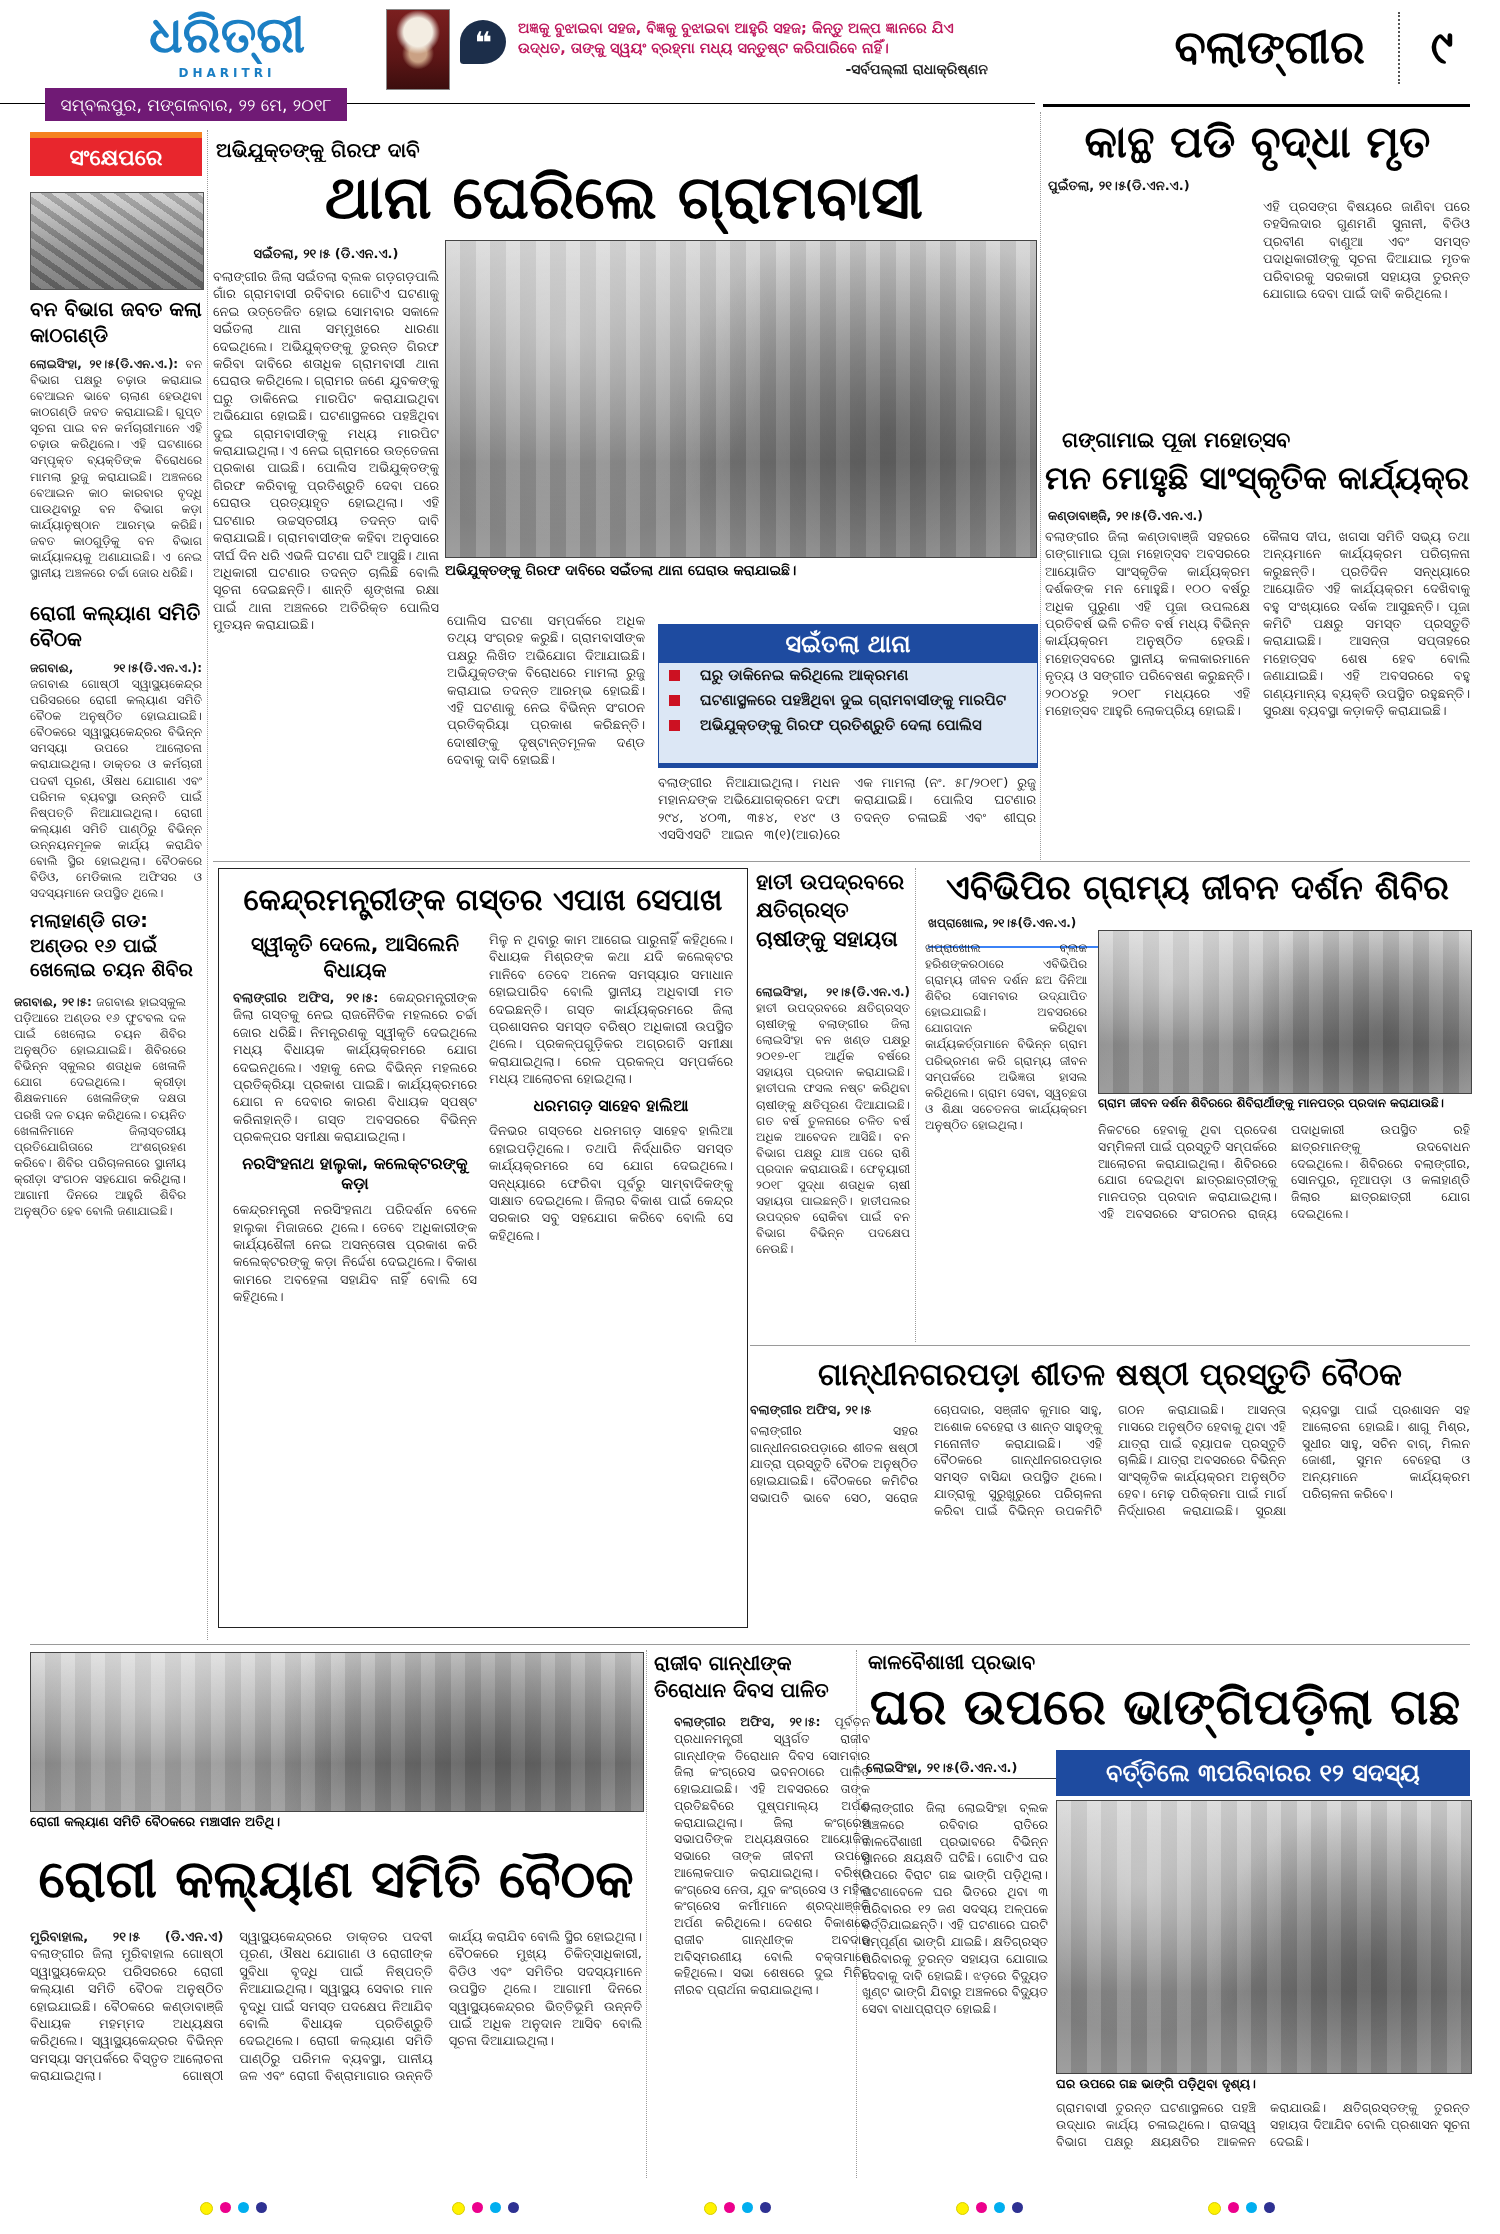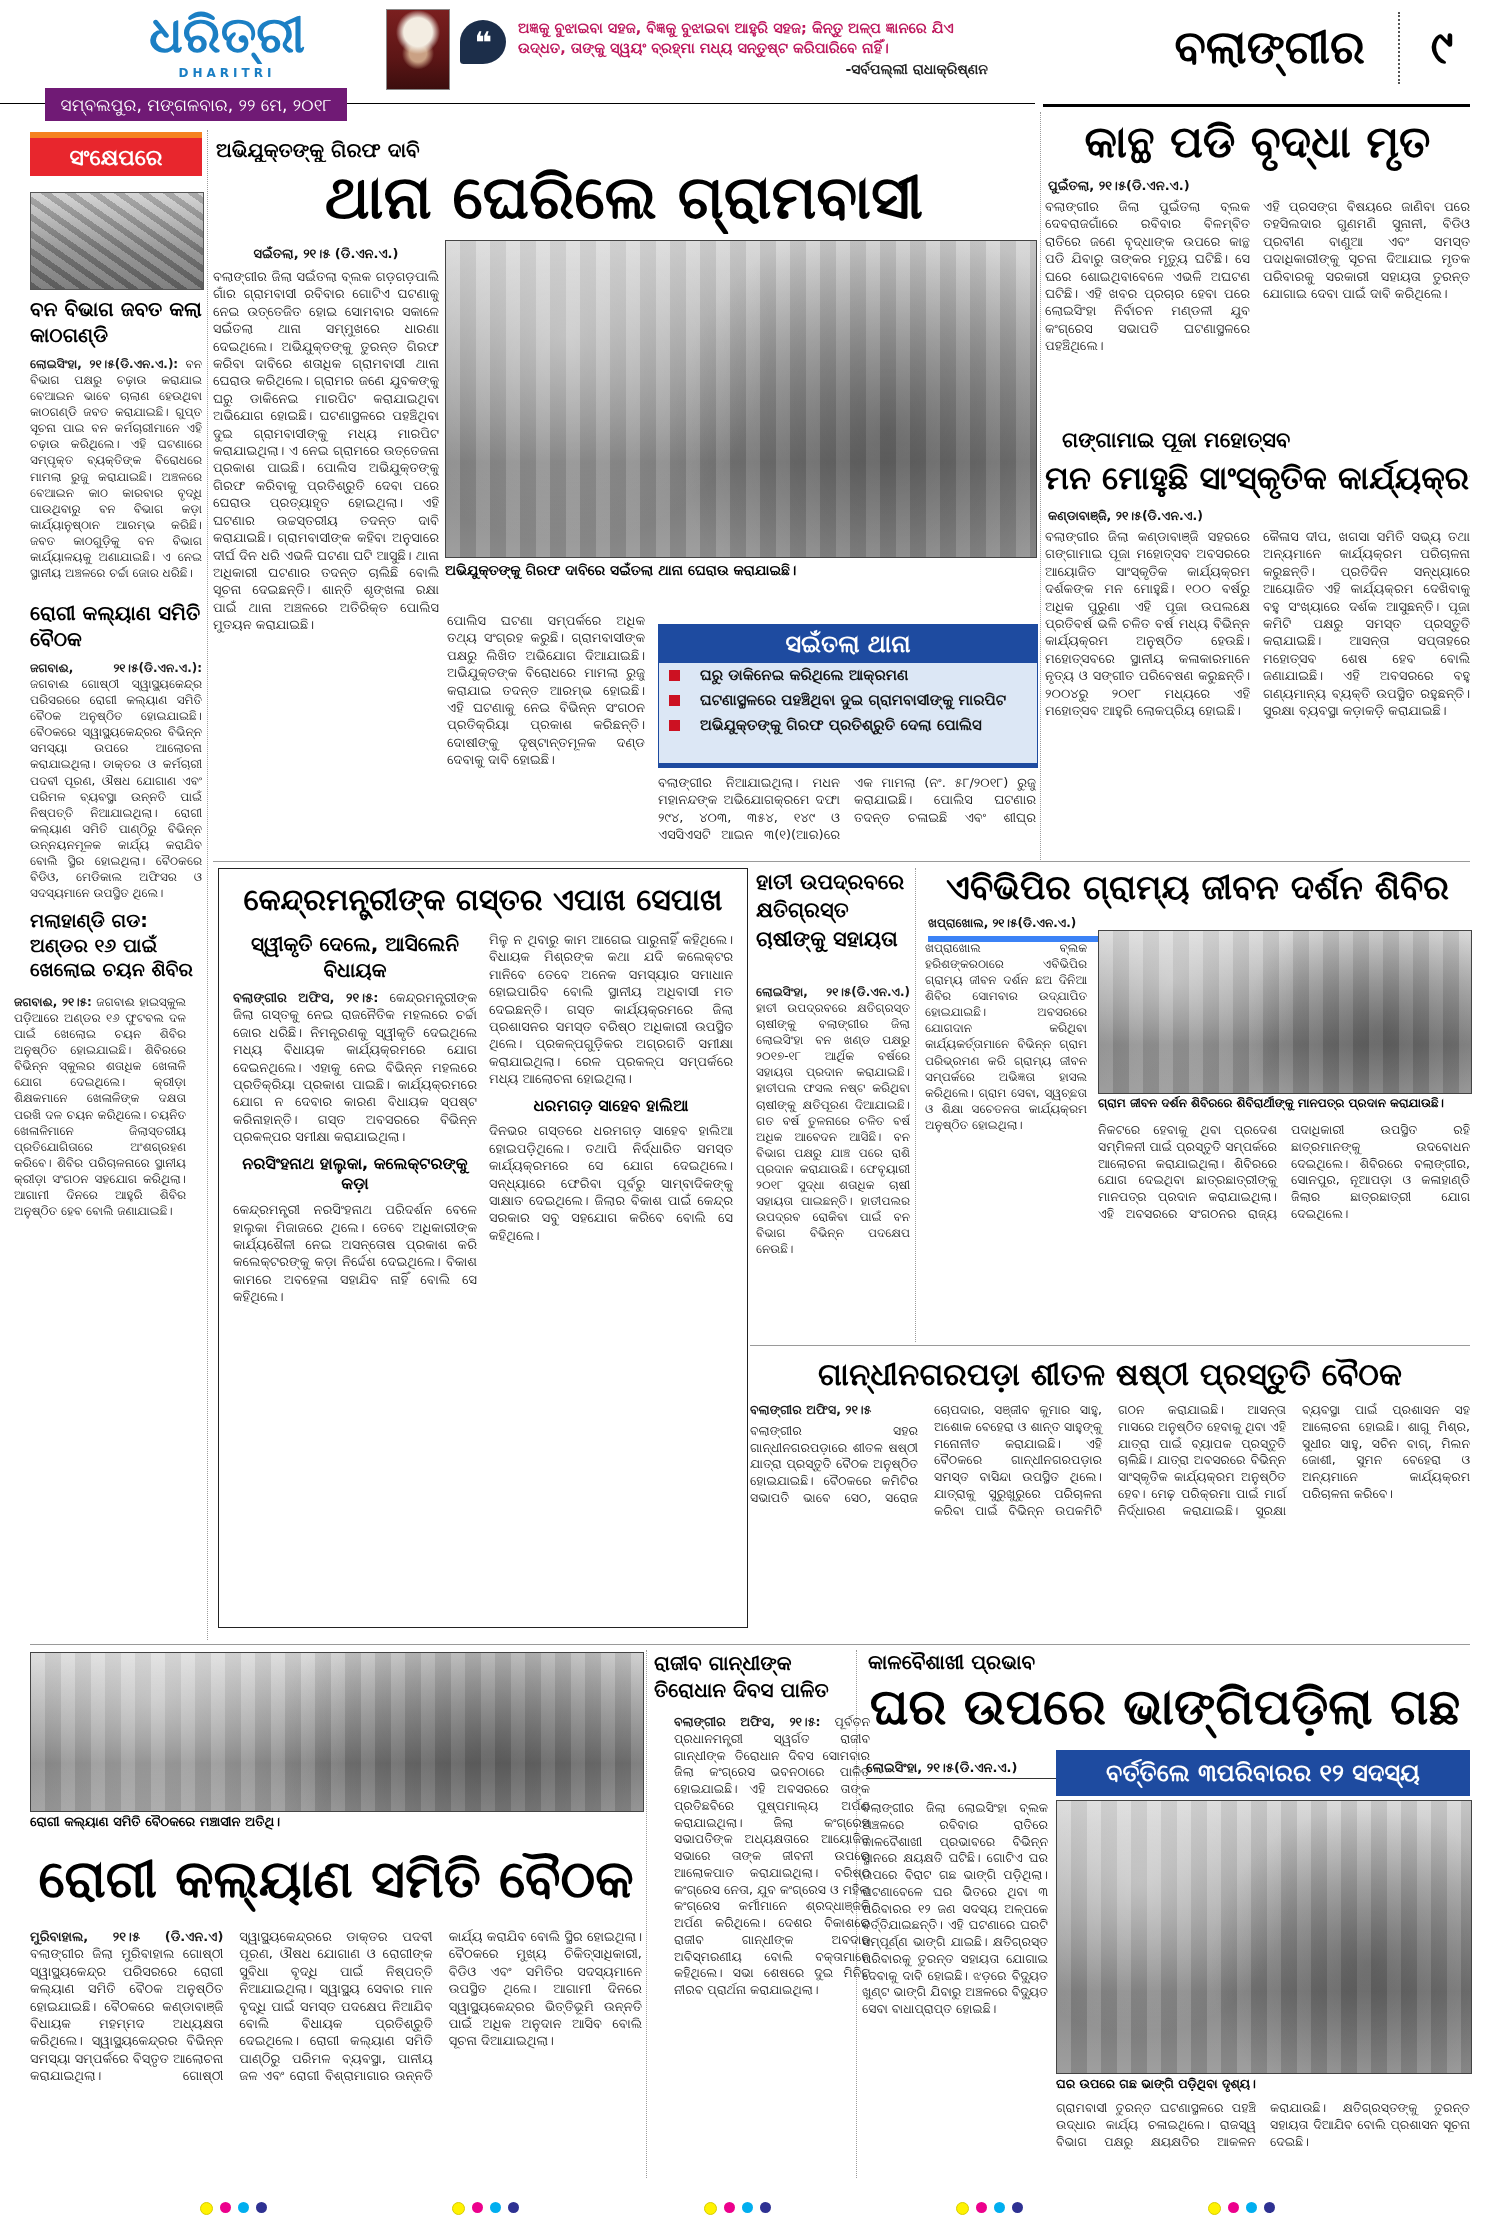--- a/index.html
+++ b/index.html
@@ -139,21 +139,20 @@
     </div>
     <div class="infobox-bottom" style="position:absolute;left:0;bottom:0;width:100%;height:4px;"></div>
   </div>
 
   <div class="abs body" style="left:658px;top:774px;width:378px;height:86px;column-count:2;column-gap:14px;">ବଲାଙ୍ଗୀର ନିଆଯାଇଥିଲା। ମଧନ ମହାନନ୍ଦଙ୍କ ଅଭିଯୋଗକ୍ରମେ ଦଫା ୨୯୪, ୪୦୩, ୩୫୪, ୧୪୯ ଓ ଏସସିଏସଟି ଆଇନ ୩(୧)(ଆର)ରେ ଏକ ମାମଲା (ନଂ. ୫୮/୨୦୧୮) ରୁଜୁ କରାଯାଇଛି। ପୋଲିସ ଘଟଣାର ତଦନ୍ତ ଚଳାଇଛି ଏବଂ ଶୀଘ୍ର କାର୍ଯ୍ୟାନୁଷ୍ଠାନ ଗ୍ରହଣ କରାଯିବ ବୋଲି କହିଛି।</div>
 
   <div class="abs vdot" style="left:1040px;top:112px;height:748px;"></div>
 
   <div class="abs headline c" style="left:1045px;top:112px;width:425px;height:60px;font-size:44px;line-height:60px;white-space:nowrap;">କାନ୍ଥ ପଡି ବୃଦ୍ଧା ମୃତ</div>
   <div class="abs byl" style="left:1048px;top:178px;width:220px;font-size:13px;">ପୁଇଁତଲା, ୨୧।୫(ଡି.ଏନ.ଏ.)</div>
-  <div class="abs body" style="left:1045px;top:198px;width:205px;height:222px;">ବଲାଙ୍ଗୀର ଜିଲା ପୁଇଁତଲା ବ୍ଲକ ଦେବରାଜଗାଁରେ ରବିବାର ବିଳମ୍ବିତ ରାତିରେ ଜଣେ ବୃଦ୍ଧାଙ୍କ ଉପରେ କାନ୍ଥ ପଡି ଯିବାରୁ ତାଙ୍କର ମୃତ୍ୟୁ ଘଟିଛି। ସେ ଘରେ ଶୋଇଥିବାବେଳେ ଏଭଳି ଅଘଟଣ ଘଟିଛି। ଏହି ଖବର ପ୍ରଚାର ହେବା ପରେ ଲୋଇସିଂହା ନିର୍ବାଚନ ମଣ୍ଡଳୀ ଯୁବ କଂଗ୍ରେସ ସଭାପତି ଘଟଣାସ୍ଥଳରେ ପହଞ୍ଚିଥିଲେ।</div>
   <div class="abs body" style="left:1263px;top:198px;width:207px;height:222px;">ଏହି ପ୍ରସଙ୍ଗ ବିଷୟରେ ଜାଣିବା ପରେ ତହସିଲଦାର ଗୁଣମଣି ସୁନାନୀ, ବିଡିଓ ପ୍ରବୀଣ ବାଣୁଆ ଏବଂ ସମସ୍ତ ପଦାଧିକାରୀଙ୍କୁ ସୂଚନା ଦିଆଯାଇ ମୃତକ ପରିବାରକୁ ସରକାରୀ ସହାୟତା ତୁରନ୍ତ ଯୋଗାଇ ଦେବା ପାଇଁ ଦାବି କରିଥିଲେ।</div>
 
   <div class="abs kicker" style="left:1062px;top:428px;width:400px;font-size:21px;">ଗଙ୍ଗାମାଇ ପୂଜା ମହୋତ୍ସବ</div>
   <div class="abs headline c" style="left:1045px;top:452px;width:425px;height:52px;font-size:32px;line-height:52px;white-space:nowrap;">ମନ ମୋହୁଛି ସାଂସ୍କୃତିକ କାର୍ଯ୍ୟକ୍ରମ</div>
   <div class="abs byl" style="left:1048px;top:508px;width:230px;font-size:12.5px;">କଣ୍ଡାବାଞ୍ଜି, ୨୧।୫(ଡି.ଏନ.ଏ.)</div>
   <div class="abs body" style="left:1045px;top:528px;width:205px;height:330px;">ବଲାଙ୍ଗୀର ଜିଲା କଣ୍ଡାବାଞ୍ଜି ସହରରେ ଗଙ୍ଗାମାଇ ପୂଜା ମହୋତ୍ସବ ଅବସରରେ ଆୟୋଜିତ ସାଂସ୍କୃତିକ କାର୍ଯ୍ୟକ୍ରମ ଦର୍ଶକଙ୍କ ମନ ମୋହୁଛି। ୧୦୦ ବର୍ଷରୁ ଅଧିକ ପୁରୁଣା ଏହି ପୂଜା ଉପଲକ୍ଷେ ପ୍ରତିବର୍ଷ ଭଳି ଚଳିତ ବର୍ଷ ମଧ୍ୟ ବିଭିନ୍ନ କାର୍ଯ୍ୟକ୍ରମ ଅନୁଷ୍ଠିତ ହେଉଛି। ମହୋତ୍ସବରେ ସ୍ଥାନୀୟ କଳାକାରମାନେ ନୃତ୍ୟ ଓ ସଙ୍ଗୀତ ପରିବେଷଣ କରୁଛନ୍ତି। ୨୦୦୪ରୁ ୨୦୧୮ ମଧ୍ୟରେ ଏହି ମହୋତ୍ସବ ଆହୁରି ଲୋକପ୍ରିୟ ହୋଇଛି।</div>
   <div class="abs body" style="left:1263px;top:528px;width:207px;height:330px;">କୈଳାସ ଦୀପ, ଖଗସା ସମିତି ସଭ୍ୟ ତଥା ଅନ୍ୟମାନେ କାର୍ଯ୍ୟକ୍ରମ ପରିଚାଳନା କରୁଛନ୍ତି। ପ୍ରତିଦିନ ସନ୍ଧ୍ୟାରେ ଆୟୋଜିତ ଏହି କାର୍ଯ୍ୟକ୍ରମ ଦେଖିବାକୁ ବହୁ ସଂଖ୍ୟାରେ ଦର୍ଶକ ଆସୁଛନ୍ତି। ପୂଜା କମିଟି ପକ୍ଷରୁ ସମସ୍ତ ପ୍ରସ୍ତୁତି କରାଯାଇଛି। ଆସନ୍ତା ସପ୍ତାହରେ ମହୋତ୍ସବ ଶେଷ ହେବ ବୋଲି ଜଣାଯାଇଛି। ଏହି ଅବସରରେ ବହୁ ଗଣ୍ୟମାନ୍ୟ ବ୍ୟକ୍ତି ଉପସ୍ଥିତ ରହୁଛନ୍ତି। ସୁରକ୍ଷା ବ୍ୟବସ୍ଥା କଡ଼ାକଡ଼ି କରାଯାଇଛି।</div>
 
   <div class="abs rule-soft" style="left:213px;top:861px;width:1257px;height:1px;"></div>
 
@@ -176,21 +175,21 @@
   </div>
 
   <div class="abs headline" style="left:756px;top:868px;width:154px;height:108px;font-size:21px;line-height:1.35;">ହାତୀ ଉପଦ୍ରବରେ କ୍ଷତିଗ୍ରସ୍ତ ଚାଷୀଙ୍କୁ ସହାୟତା</div>
   <div class="abs body" style="left:756px;top:984px;width:154px;height:356px;font-size:12px;">
     <span class="byl">ଲୋଇସିଂହା, ୨୧।୫(ଡି.ଏନ.ଏ.)</span>
     <span>ହାତୀ ଉପଦ୍ରବରେ କ୍ଷତିଗ୍ରସ୍ତ ଚାଷୀଙ୍କୁ ବଲାଙ୍ଗୀର ଜିଲା ଲୋଇସିଂହା ବନ ଖଣ୍ଡ ପକ୍ଷରୁ ୨୦୧୭-୧୮ ଆର୍ଥିକ ବର୍ଷରେ ସହାୟତା ପ୍ରଦାନ କରାଯାଇଛି। ହାତୀପଲ ଫସଲ ନଷ୍ଟ କରିଥିବା ଚାଷୀଙ୍କୁ କ୍ଷତିପୂରଣ ଦିଆଯାଇଛି। ଗତ ବର୍ଷ ତୁଳନାରେ ଚଳିତ ବର୍ଷ ଅଧିକ ଆବେଦନ ଆସିଛି। ବନ ବିଭାଗ ପକ୍ଷରୁ ଯାଞ୍ଚ ପରେ ରାଶି ପ୍ରଦାନ କରାଯାଉଛି। ଫେବୃୟାରୀ ୨୦୧୮ ସୁଦ୍ଧା ଶତାଧିକ ଚାଷୀ ସହାୟତା ପାଇଛନ୍ତି। ହାତୀପଲର ଉପଦ୍ରବ ରୋକିବା ପାଇଁ ବନ ବିଭାଗ ବିଭିନ୍ନ ପଦକ୍ଷେପ ନେଉଛି।</span>
   </div>
   <div class="abs vdot" style="left:915px;top:868px;height:474px;"></div>
 
   <div class="abs headline c" style="left:925px;top:862px;width:545px;height:50px;font-size:34px;line-height:50px;white-space:nowrap;">ଏବିଭିପିର ଗ୍ରାମ୍ୟ ଜୀବନ ଦର୍ଶନ ଶିବିର</div>
-  <div class="abs byl" style="left:928px;top:916px;width:200px;font-size:12px;border-bottom:6px solid #3b82f6;padding-bottom:6px;">ଖପ୍ରାଖୋଲ, ୨୧।୫(ଡି.ଏନ.ଏ.)</div>
+  <div class="abs byl" style="left:928px;top:916px;width:200px;font-size:12px;border-bottom:2px solid #3b82f6;padding-bottom:16px;">ଖପ୍ରାଖୋଲ, ୨୧।୫(ଡି.ଏନ.ଏ.)</div>
   <div class="abs photo" style="left:1098px;top:930px;width:372px;height:162px;"></div>
   <div class="abs caption" style="left:1098px;top:1096px;width:372px;height:20px;font-size:12px;white-space:nowrap;">ଗ୍ରାମ ଜୀବନ ଦର୍ଶନ ଶିବିରରେ ଶିବିରାର୍ଥୀଙ୍କୁ ମାନପତ୍ର ପ୍ରଦାନ କରାଯାଉଛି।</div>
   <div class="abs body" style="left:925px;top:940px;width:162px;height:402px;font-size:12px;">ଖପ୍ରାଖୋଲ ବ୍ଲକ ହରିଶଙ୍କରଠାରେ ଏବିଭିପିର ଗ୍ରାମ୍ୟ ଜୀବନ ଦର୍ଶନ ଛଅ ଦିନିଆ ଶିବିର ସୋମବାର ଉଦ୍‌ଯାପିତ ହୋଇଯାଇଛି। ଅବସରରେ ଯୋଗଦାନ କରିଥିବା କାର୍ଯ୍ୟକର୍ତ୍ତାମାନେ ବିଭିନ୍ନ ଗ୍ରାମ ପରିଭ୍ରମଣ କରି ଗ୍ରାମ୍ୟ ଜୀବନ ସମ୍ପର୍କରେ ଅଭିଜ୍ଞତା ହାସଲ କରିଥିଲେ। ଗ୍ରାମ ସେବା, ସ୍ୱଚ୍ଛତା ଓ ଶିକ୍ଷା ସଚେତନତା କାର୍ଯ୍ୟକ୍ରମ ଅନୁଷ୍ଠିତ ହୋଇଥିଲା।</div>
   <div class="abs body" style="left:1098px;top:1122px;width:372px;height:220px;column-count:2;column-gap:14px;font-size:12.5px;">ନିକଟରେ ହେବାକୁ ଥିବା ପ୍ରଦେଶ ସମ୍ମିଳନୀ ପାଇଁ ପ୍ରସ୍ତୁତି ସମ୍ପର୍କରେ ଆଲୋଚନା କରାଯାଇଥିଲା। ଶିବିରରେ ଯୋଗ ଦେଇଥିବା ଛାତ୍ରଛାତ୍ରୀଙ୍କୁ ମାନପତ୍ର ପ୍ରଦାନ କରାଯାଇଥିଲା। ଏହି ଅବସରରେ ସଂଗଠନର ରାଜ୍ୟ ପଦାଧିକାରୀ ଉପସ୍ଥିତ ରହି ଛାତ୍ରମାନଙ୍କୁ ଉଦବୋଧନ ଦେଇଥିଲେ। ଶିବିରରେ ବଲାଙ୍ଗୀର, ସୋନପୁର, ନୂଆପଡ଼ା ଓ କଳାହାଣ୍ଡି ଜିଲାର ଛାତ୍ରଛାତ୍ରୀ ଯୋଗ ଦେଇଥିଲେ।</div>
 
   <div class="abs rule-soft" style="left:750px;top:1345px;width:720px;height:1px;"></div>
   <div class="abs headline c" style="left:750px;top:1352px;width:720px;height:44px;font-size:31px;line-height:44px;white-space:nowrap;">ଗାନ୍ଧୀନଗରପଡ଼ା ଶୀତଳ ଷଷ୍ଠୀ ପ୍ରସ୍ତୁତି ବୈଠକ</div>
   <div class="abs body" style="left:750px;top:1402px;width:720px;height:238px;column-count:4;column-gap:16px;font-size:12.5px;">
     <span class="byl" style="display:block;margin-bottom:4px;">ବଲାଙ୍ଗୀର ଅଫିସ, ୨୧।୫</span>
     <span>ବଲାଙ୍ଗୀର ସହର ଗାନ୍ଧୀନଗରପଡ଼ାରେ ଶୀତଳ ଷଷ୍ଠୀ ଯାତ୍ରା ପ୍ରସ୍ତୁତି ବୈଠକ ଅନୁଷ୍ଠିତ ହୋଇଯାଇଛି। ବୈଠକରେ କମିଟିର ସଭାପତି ଭାବେ ସେଠ, ସରୋଜ ଚୋପଦାର, ସଞ୍ଜୀବ କୁମାର ସାହୁ, ଅଶୋକ ବେହେରା ଓ ଶାନ୍ତ ସାହୁଙ୍କୁ ମନୋନୀତ କରାଯାଇଛି। ଏହି ବୈଠକରେ ଗାନ୍ଧୀନଗରପଡ଼ାର ସମସ୍ତ ବାସିନ୍ଦା ଉପସ୍ଥିତ ଥିଲେ। ଯାତ୍ରାକୁ ସୁରୁଖୁରୁରେ ପରିଚାଳନା କରିବା ପାଇଁ ବିଭିନ୍ନ ଉପକମିଟି ଗଠନ କରାଯାଇଛି। ଆସନ୍ତା ମାସରେ ଅନୁଷ୍ଠିତ ହେବାକୁ ଥିବା ଏହି ଯାତ୍ରା ପାଇଁ ବ୍ୟାପକ ପ୍ରସ୍ତୁତି ଚାଲିଛି। ଯାତ୍ରା ଅବସରରେ ବିଭିନ୍ନ ସାଂସ୍କୃତିକ କାର୍ଯ୍ୟକ୍ରମ ଅନୁଷ୍ଠିତ ହେବ। ମେଢ଼ ପରିକ୍ରମା ପାଇଁ ମାର୍ଗ ନିର୍ଦ୍ଧାରଣ କରାଯାଇଛି। ସୁରକ୍ଷା ବ୍ୟବସ୍ଥା ପାଇଁ ପ୍ରଶାସନ ସହ ଆଲୋଚନା ହୋଇଛି। ଶାଗୁ ମିଶ୍ର, ସୁଧୀର ସାହୁ, ସଚିନ ବାଗ୍, ମିଲନ ଜୋଶୀ, ସୁମନ ବେହେରା ଓ ଅନ୍ୟମାନେ କାର୍ଯ୍ୟକ୍ରମ ପରିଚାଳନା କରିବେ।</span>

